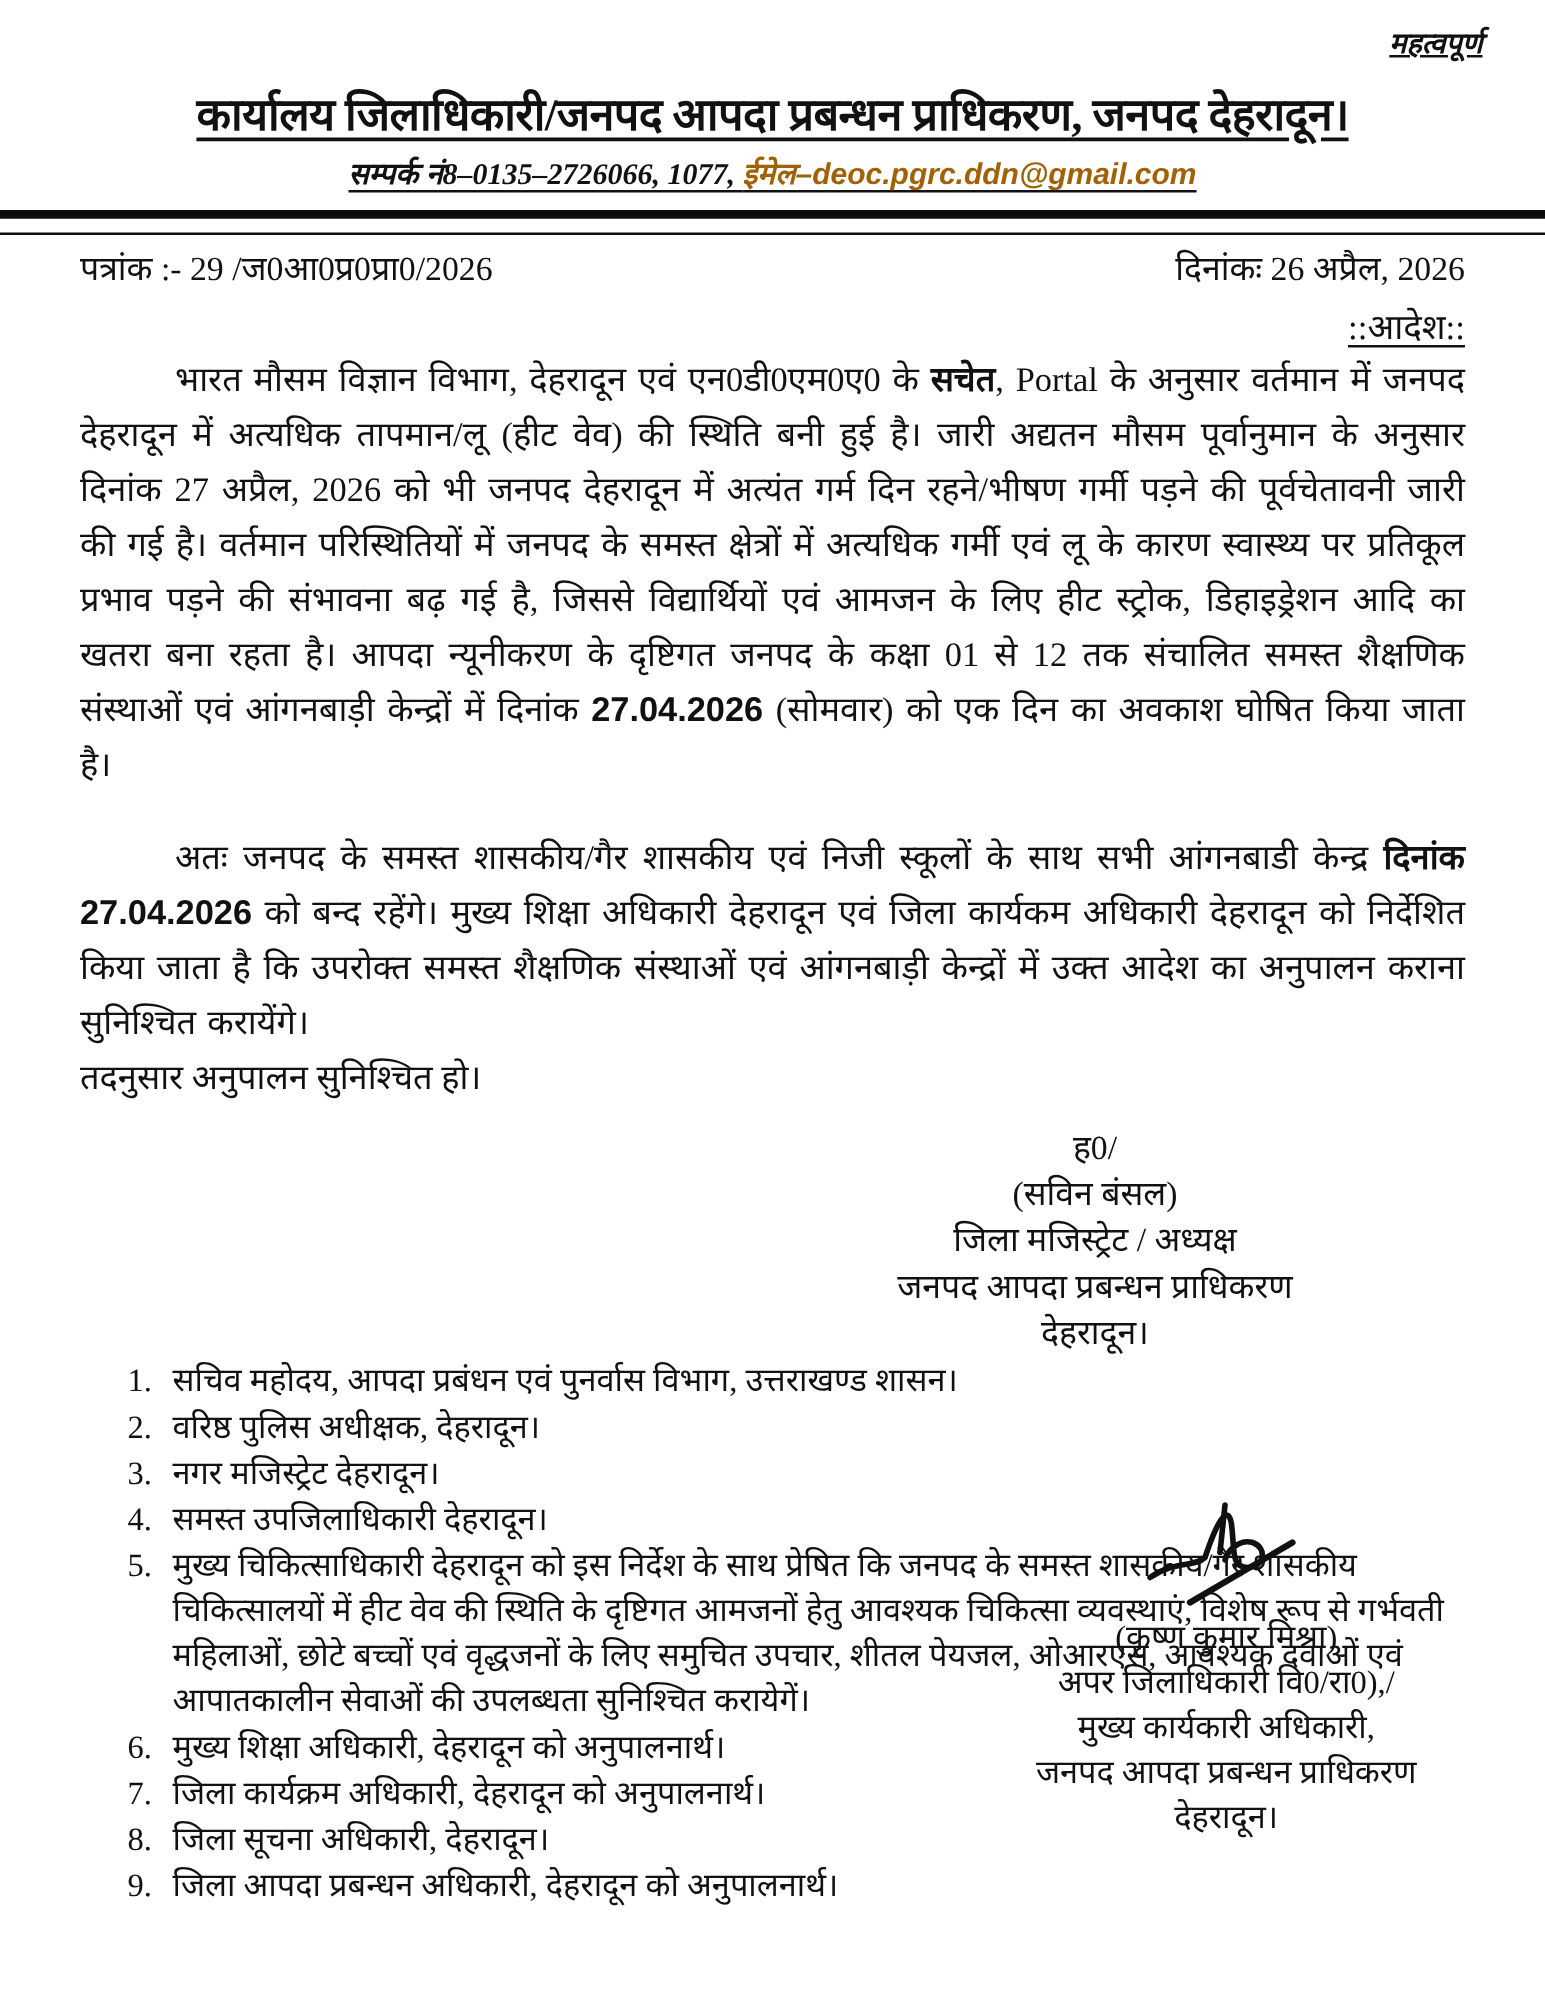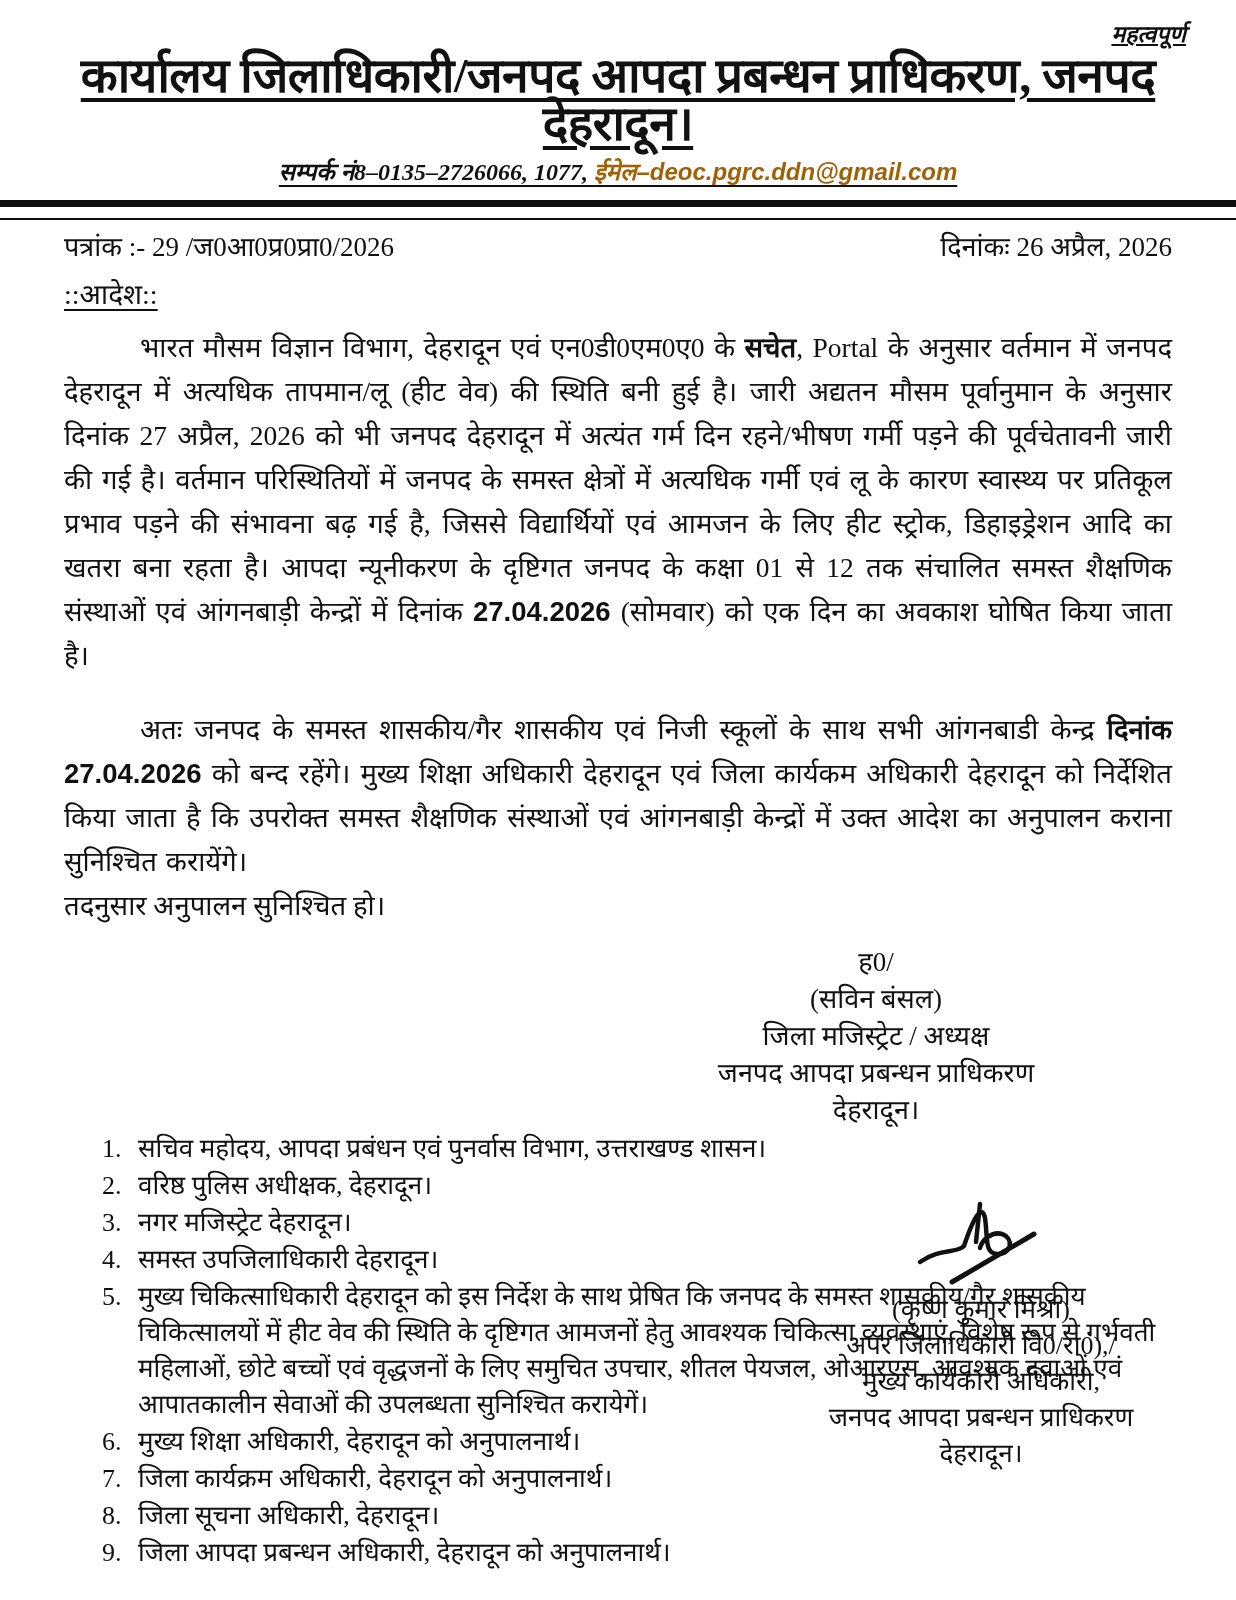--- a/index.html
+++ b/index.html
@@ -20,23 +20,23 @@
     font-style:italic;
     font-weight:700;
     font-size:23px;
     line-height:26px;
     margin-right:-14px;
   }
   .important span{text-decoration:underline;}
   .office-title{
     text-align:center;
     font-weight:700;
-    font-size:48px;
+    font-size:36px;
     line-height:48px;
-    margin-top:4px;
+    margin-top:20px;
     letter-spacing:-0.5px;
   }
   .office-title span{text-decoration:underline;text-underline-offset:6px;}
   .contact-line{
     text-align:center;
     font-weight:700;
     font-style:italic;
     font-size:24px;
     line-height:32px;
     margin-top:8px;
@@ -50,35 +50,35 @@
     border-bottom:2px solid #0d0d0d;
   }
   .ref-row{
     display:flex;
     justify-content:space-between;
     font-size:27px;
     line-height:34px;
     margin-top:10px;
   }
   .order-heading{
-    text-align:left;
+    text-align:right;
     font-size:28px;
     line-height:38px;
     margin-top:12px;
   }
   .order-heading span{text-decoration:underline;text-underline-offset:5px;}
   
   .para{
     font-size:27.5px;
     line-height:44px;
     text-align:justify;
     word-spacing:2px;
   }
   .para.indent{text-indent:76px;}
-  .p1{margin-top:12px;}
+  .p1{}
   .p2{margin-top:30px;}
   .closing{font-size:27.5px;line-height:44px;margin-top:0;}
   .b{font-weight:700;}
   .sans{font-family:"Liberation Sans","DejaVu Sans",sans-serif;}
   
   .sig1{
     width:420px;
     margin:16px 86px 0 auto;
     text-align:center;
     font-size:27px;

